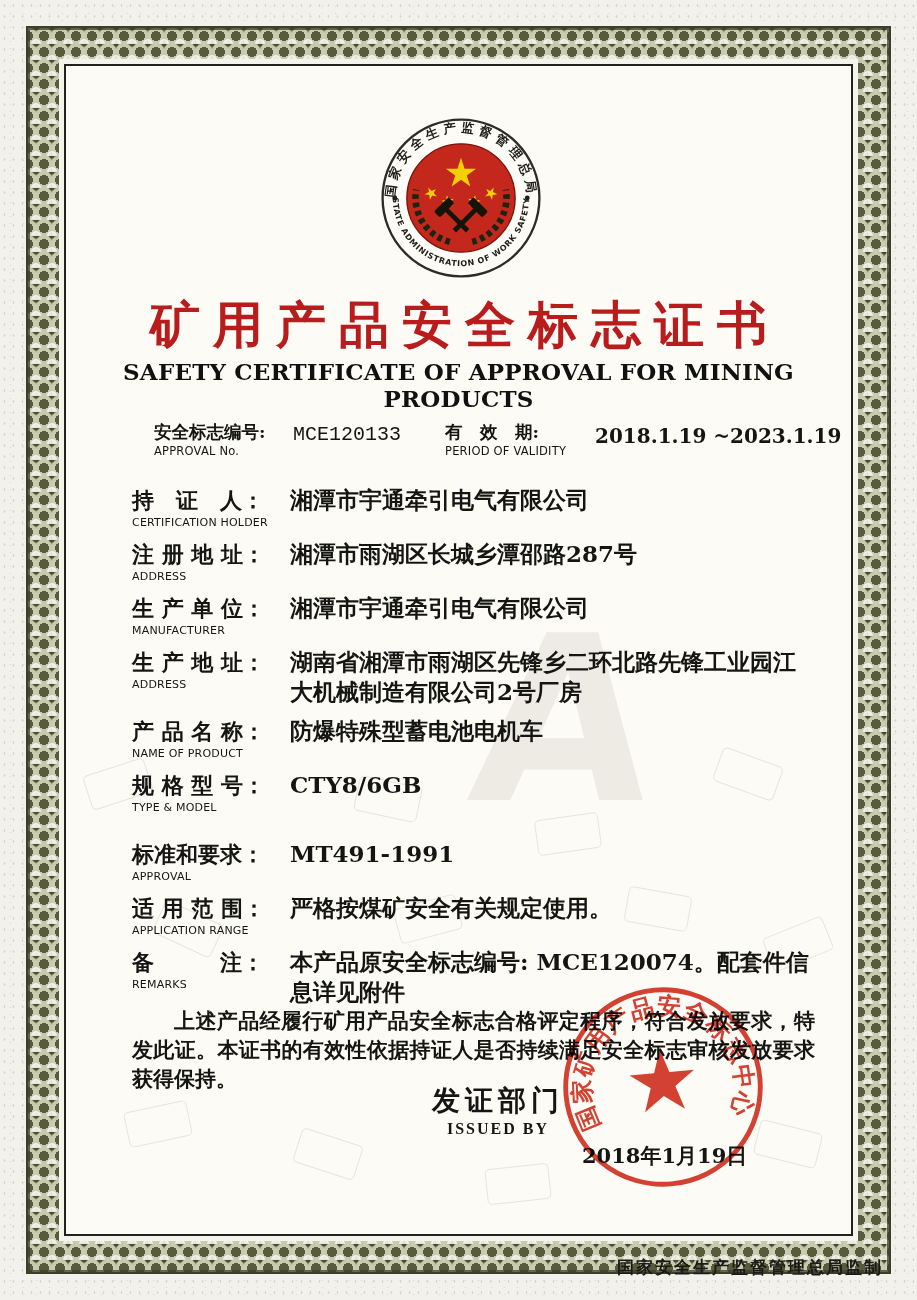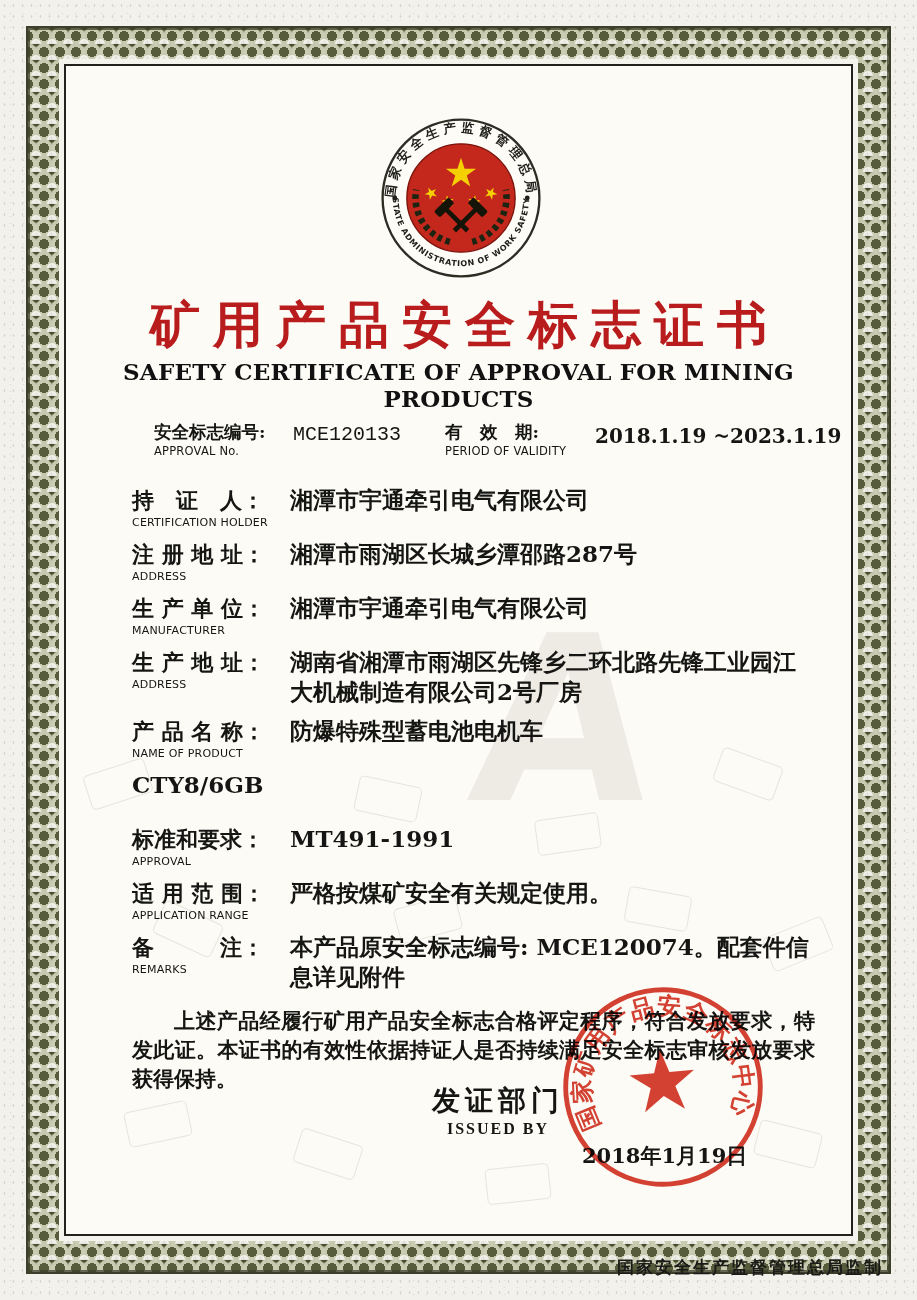--- a/index.html
+++ b/index.html
@@ -200,20 +200,24 @@
           <div class="fvalue">湖南省湘潭市雨湖区先锋乡二环北路先锋工业园江大机械制造有限公司2号厂房</div>
         </div>
         <div class="field">
           <div class="flabel">
               <div class="zh">产 品 名 称：</div>
               <div class="en">NAME OF PRODUCT</div>
             </div>
           <div class="fvalue">防爆特殊型蓄电池电机车</div>
         </div>
         <div class="field">
+          <div class="flabel">
+              <div class="zh">规 格 型 号：</div>
+              <div class="en">TYPE &amp; MODEL</div>
+            </div>
           <div class="fvalue">CTY8/6GB</div>
         </div>
         <div class="field gap">
           <div class="flabel">
               <div class="zh">标准和要求：</div>
               <div class="en">APPROVAL</div>
             </div>
           <div class="fvalue">MT491-1991</div>
         </div>
         <div class="field">

